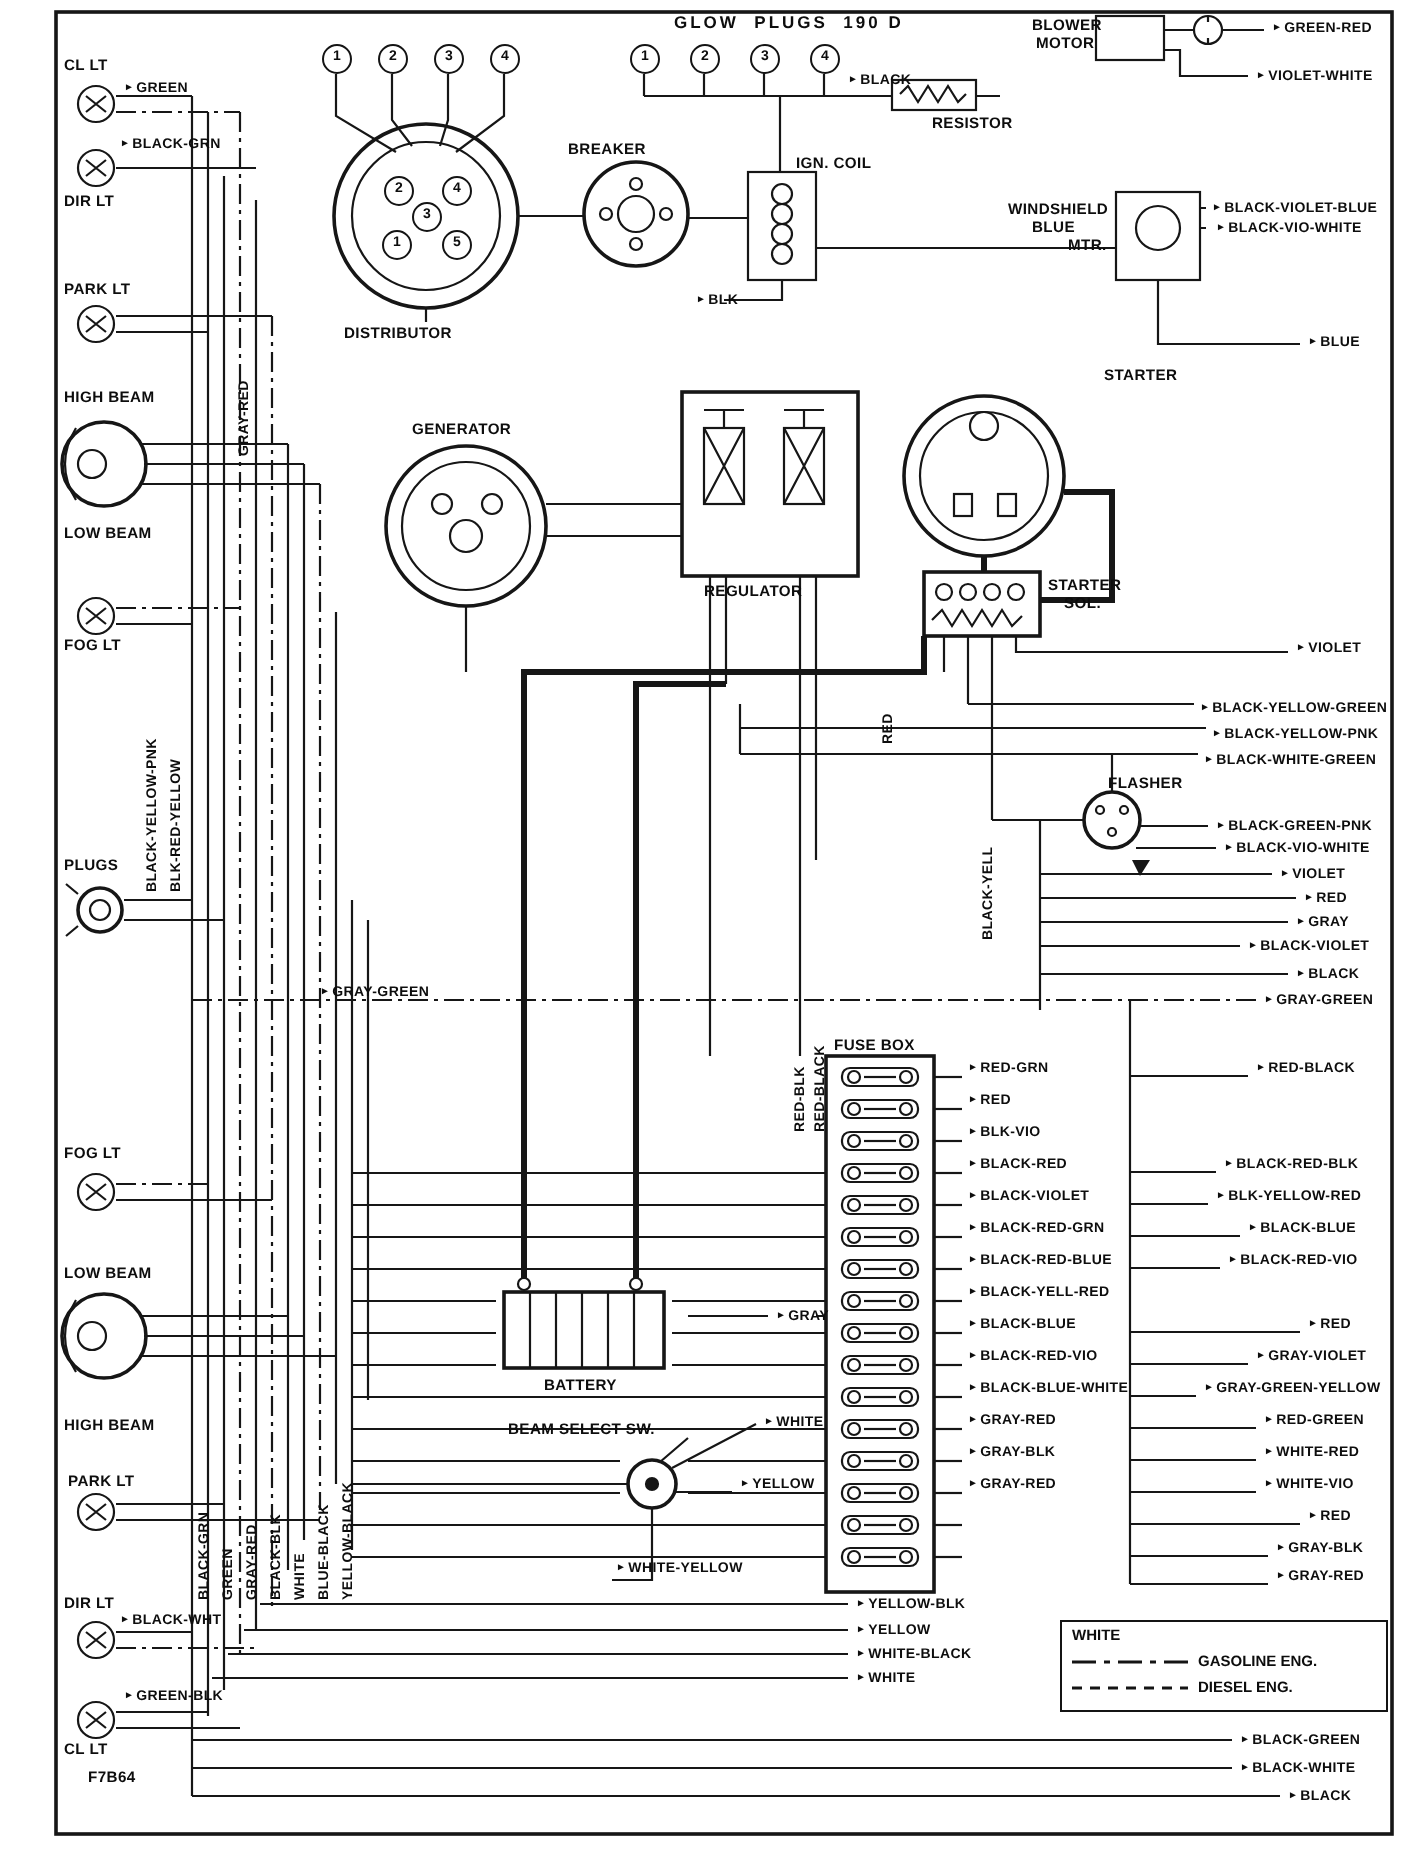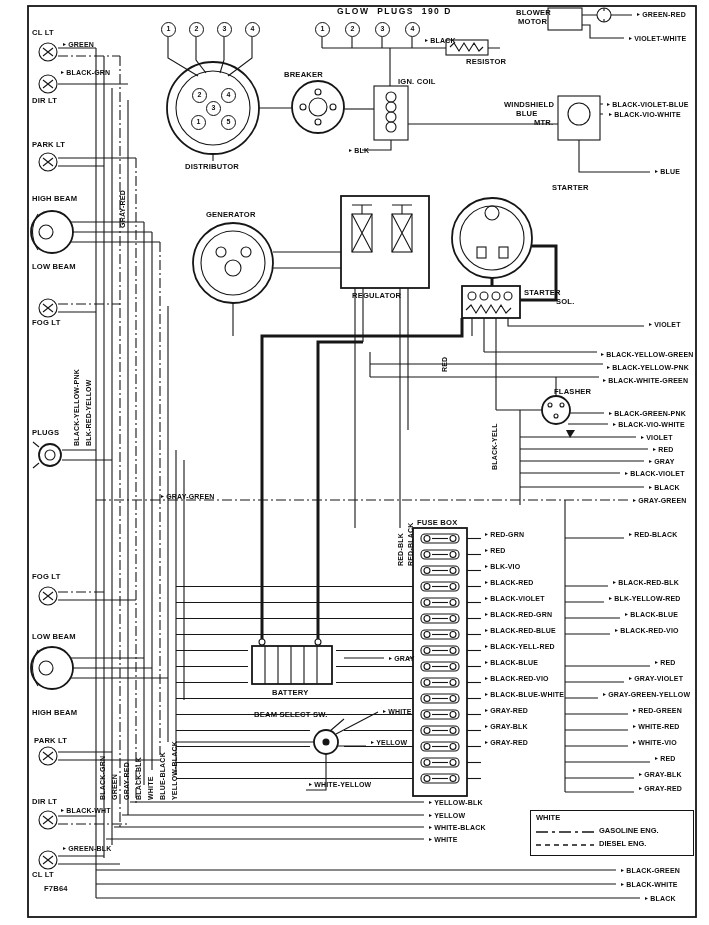--- a/index.html
+++ b/index.html
@@ -13,21 +13,21 @@
   #labels span{position:absolute;white-space:pre;}
   .lbl{font-size:7px;font-weight:700;letter-spacing:.2px;line-height:9px;}
   .comp{font-size:7.6px;}
   .big{font-size:8.5px;letter-spacing:1.5px;}
   .term{position:absolute;width:13px;height:13px;border:1.2px solid #141414;border-radius:50%;
         font-size:7px;font-weight:700;line-height:12px;text-align:center;background:#fff;}
   .arr::before{content:"\25BA";font-size:5px;margin-right:1px;vertical-align:1px;}
   .rot{transform:rotate(-90deg);transform-origin:0 0;}
   .notebox{position:absolute;left:530px;top:810px;width:164px;height:46px;border:1.6px solid #141414;
            background:#fff;font-size:7.5px;font-weight:700;padding:2px 5px;box-sizing:border-box;}
-  .legrow{display:flex;align-items:flex-end;gap:5px;margin-top:4px;}
+  .legrow{display:flex;align-items:center;gap:5px;margin-top:4px;}
   .lg{stroke:#141414;stroke-width:1.6;}
   .lg1{stroke-dasharray:12 4 3 4;}
   .lg2{stroke-dasharray:5 4;}
 </style>
 </head>
 <body>
 
 <div class="page">
 
   <svg class="wires" width="709" height="925" viewBox="0 0 709 925">
@@ -315,29 +315,29 @@
     </g>
   </svg>
 
   <div id="labels">
       <span class="lbl comp big" style="left: 337px; top: 7px;">GLOW  PLUGS  190 D</span>
       <span class="lbl comp" style="left: 516px; top: 8px;">BLOWER</span>
       <span class="lbl comp" style="left: 518px; top: 17px;">MOTOR</span>
       <span class="lbl comp" style="left: 466px; top: 57px;">RESISTOR</span>
       <span class="lbl comp" style="left: 284px; top: 70px;">BREAKER</span>
       <span class="lbl comp" style="left: 364px; top: 77px; margin-left: 34px;">IGN. COIL</span>
-      <span class="lbl comp" style="left: 185px; top: 162px;">DISTRIBUTOR</span>
+      <span class="lbl comp" style="left: 172px; top: 162px;">DISTRIBUTOR</span>
       <span class="lbl comp" style="left: 504px; top: 100px;">WINDSHIELD</span>
       <span class="lbl comp" style="left: 516px; top: 109px;">BLUE</span>
       <span class="lbl comp" style="left: 518px; top: 118px; padding-left: 16px;">MTR.</span>
       <span class="lbl comp" style="left: 206px; top: 210px;">GENERATOR</span>
       <span class="lbl comp" style="left: 352px; top: 291px;">REGULATOR</span>
       <span class="lbl comp" style="left: 552px; top: 183px;">STARTER</span>
       <span class="lbl comp" style="left: 524px; top: 288px;">STARTER</span>
-      <span class="lbl comp" style="left: 556px; top: 297px;">SOL.</span>
+      <span class="lbl comp" style="left: 532px; top: 297px;">SOL.</span>
       <span class="lbl comp" style="left: 526px; top: 387px; padding-left: 28px;">FLASHER</span>
       <span class="lbl comp" style="left: 417px; top: 518px;">FUSE BOX</span>
       <span class="lbl comp" style="left: 272px; top: 688px;">BATTERY</span>
       <span class="lbl comp" style="left: 254px; top: 710px;">BEAM SELECT SW.</span>
       <span class="lbl comp" style="left: 32px; top: 428px;">PLUGS</span>
       <span class="lbl comp" style="left: 32px; top: 28px;">CL LT</span>
       <span class="lbl comp" style="left: 32px; top: 96px;">DIR LT</span>
       <span class="lbl comp" style="left: 32px; top: 140px;">PARK LT</span>
       <span class="lbl comp" style="left: 32px; top: 194px;">HIGH BEAM</span>
       <span class="lbl comp" style="left: 32px; top: 262px;">LOW BEAM</span>

